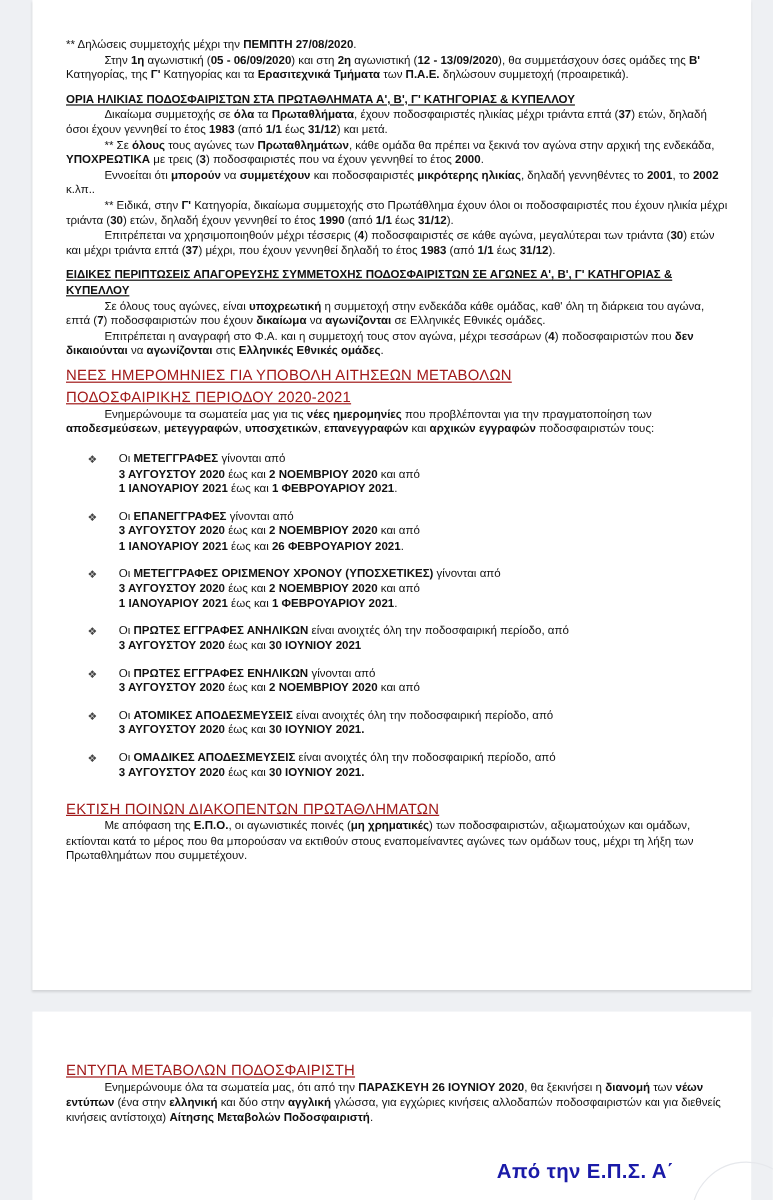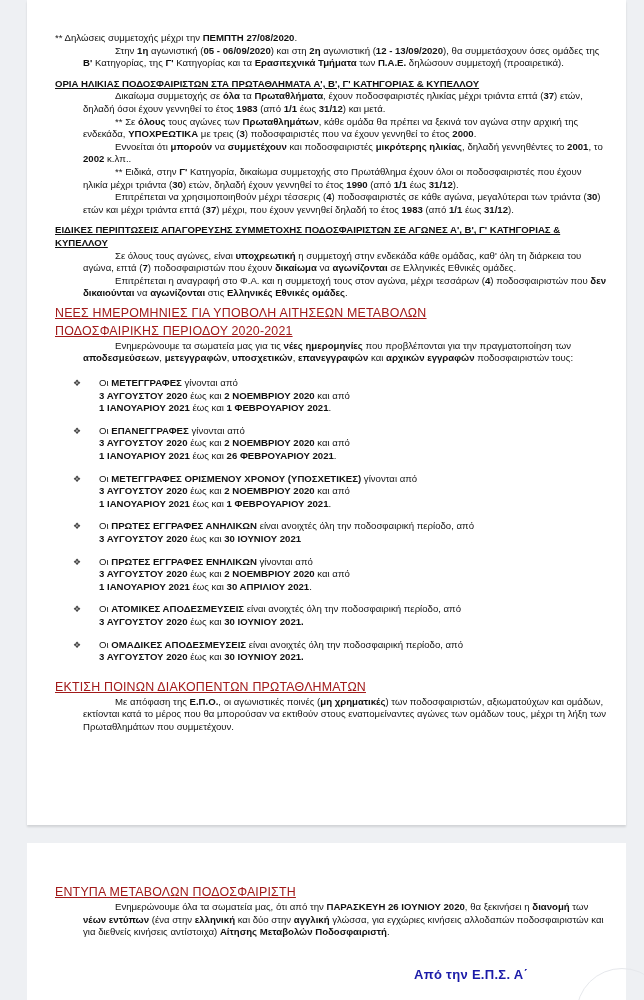--- a/index.html
+++ b/index.html
@@ -11,38 +11,38 @@
     position:relative;
   }
   .card {
     position:absolute; left:27px; width:599px;
     background:#fff;
   }
   .card1 { top:0; height:825px; box-shadow:0 2px 2px rgba(0,0,0,0.12); }
   .card2 { top:843px; height:170px; overflow:hidden; }
   .content { position:absolute; left:28px; right:18px; font-size:9.6px; line-height:12.6px; }
   p { margin:0; }
-  .ind { text-indent:32px;margin-left:28px; }
+  .ind { text-indent:32px; }
   b { font-weight:bold; }
   .h-black {
     font-weight:bold; text-decoration:underline; font-size:9.6px; line-height:12.6px;
   }
   .h-red {
     color:#a11a1a; font-weight:normal; text-decoration:underline;
     font-size:12.4px; line-height:18px; letter-spacing:0.2px;
   }
   .gap { height:8px; }
   .gap-s { height:4px; }
   .bullets { margin:12px 0 0 0; padding:0; list-style:none; }
   .bullets li { position:relative; padding-left:44px; margin-bottom:10px; }
   .bullets li .bul { position:absolute; left:18px; top:0; font-size:9px; color:#444; }
   .bullets li .l2 { display:block; }
   .sig {
     position:absolute; left:387px; top:124px;
-    color:#1a1aa8; font-weight:bold; font-size:13px; letter-spacing:0.3px;
+    color:#1a1aa8; font-weight:bold; font-size:17px; letter-spacing:0.3px;
   }
   .circle {
     position:absolute; left:576px; top:968px; width:90px; height:90px;
     border:1px solid #e6e8ec; border-radius:50%;
   }
 </style>
 </head>
 <body>
 
 <div class="card card1">
@@ -93,21 +93,20 @@
         </li>
         <li>
           <span class="bul">❖</span>
           <span class="l2"><span>Οι </span><b>ΠΡΩΤΕΣ ΕΓΓΡΑΦΕΣ ΑΝΗΛΙΚΩΝ</b><span> είναι ανοιχτές όλη την ποδοσφαιρική περίοδο, από</span></span>
           <span class="l2"><b>3  ΑΥΓΟΥΣΤΟΥ 2020</b><span> έως και  </span><b>30 ΙΟΥΝΙΟΥ 2021</b></span>
         </li>
         <li>
           <span class="bul">❖</span>
           <span class="l2"><span>Οι </span><b>ΠΡΩΤΕΣ ΕΓΓΡΑΦΕΣ ΕΝΗΛΙΚΩΝ</b><span> γίνονται από</span></span>
           <span class="l2"><b>3  ΑΥΓΟΥΣΤΟΥ 2020</b><span> έως και  </span><b>2 ΝΟΕΜΒΡΙΟΥ 2020</b><span>  και από</span></span>
-          <span class="l2"><b>1 ΙΑΝΟΥΑΡΙΟΥ 2021</b><span>  έως και </span><b>30 ΑΠΡΙΛΙΟΥ 2021</b><span>.</span></span>
         </li>
         <li>
           <span class="bul">❖</span>
           <span class="l2"><span>Οι  </span><b>ΑΤΟΜΙΚΕΣ ΑΠΟΔΕΣΜΕΥΣΕΙΣ</b><span> είναι ανοιχτές όλη την ποδοσφαιρική περίοδο, από</span></span>
           <span class="l2"><b>3  ΑΥΓΟΥΣΤΟΥ 2020</b><span> έως και  </span><b>30 ΙΟΥΝΙΟΥ 2021.</b></span>
         </li>
         <li>
           <span class="bul">❖</span>
           <span class="l2"><span>Οι </span><b>ΟΜΑΔΙΚΕΣ ΑΠΟΔΕΣΜΕΥΣΕΙΣ</b><span>  είναι ανοιχτές όλη την ποδοσφαιρική περίοδο, από</span></span>
           <span class="l2"><b>3  ΑΥΓΟΥΣΤΟΥ 2020</b><span> έως και  </span><b>30 ΙΟΥΝΙΟΥ 2021.</b></span>

